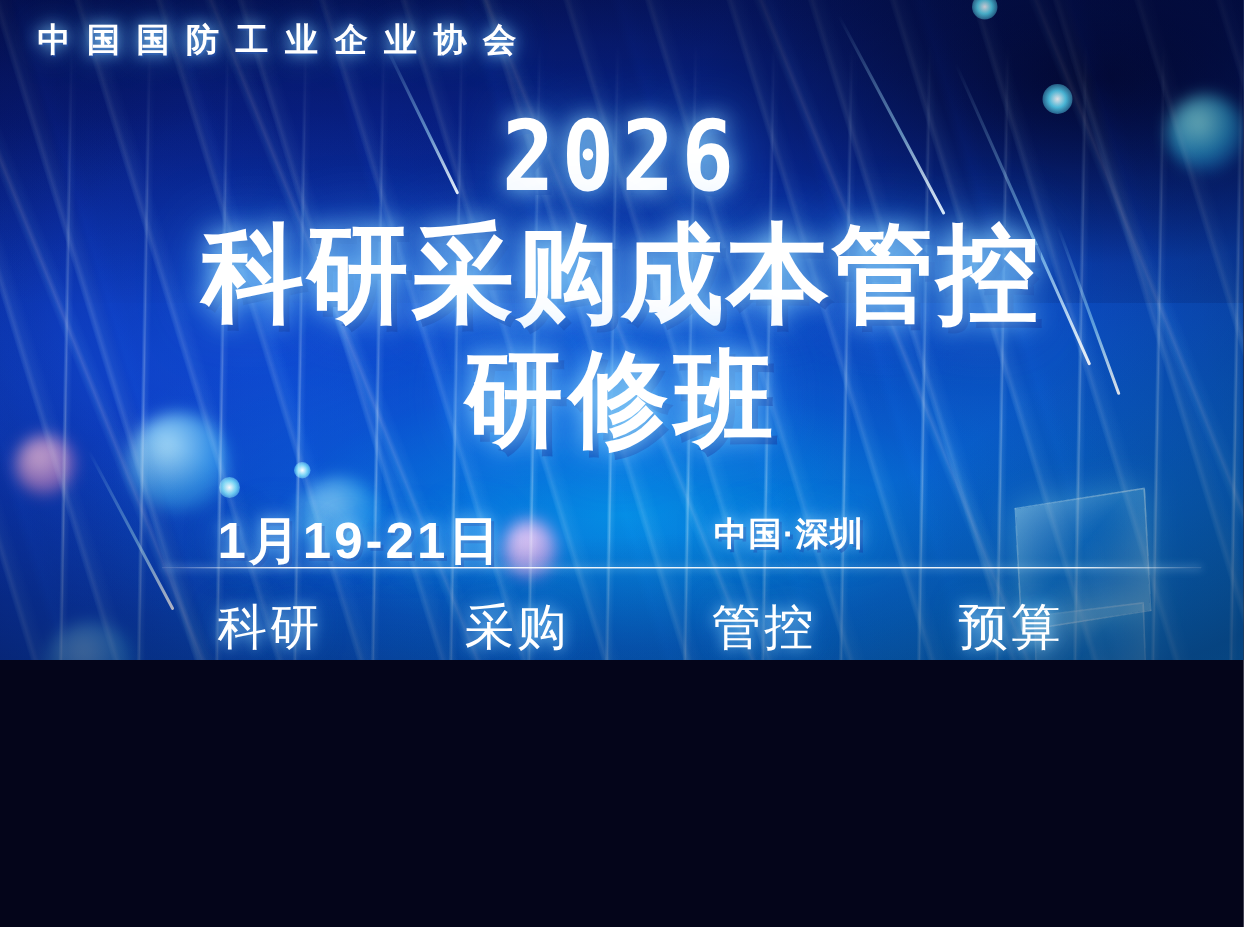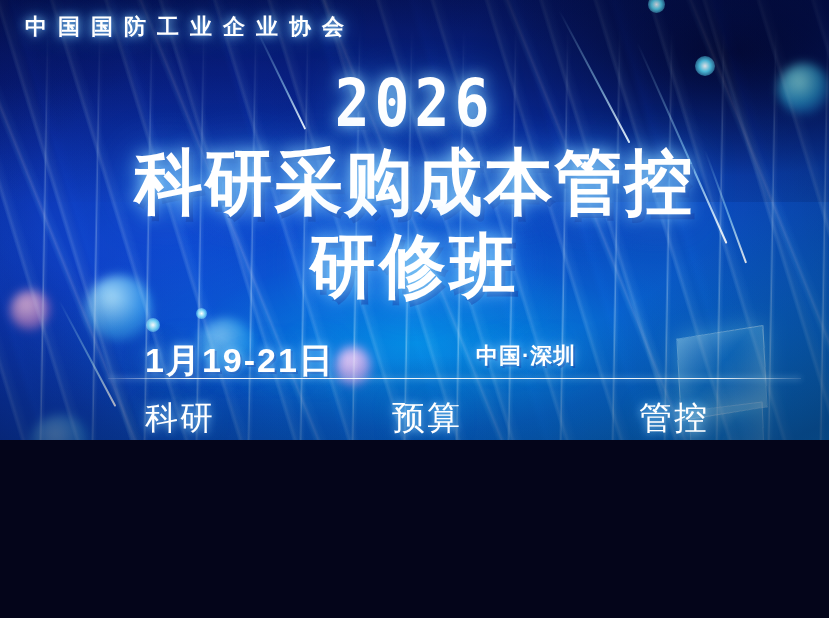--- a/index.html
+++ b/index.html
@@ -270,18 +270,19 @@
 
     <div class="meta-row">
       <div class="meta-date">1月19-21日</div>
       <div class="meta-loc">中国·深圳</div>
     </div>
 
     <div class="divider"></div>
 
     <div class="keywords">
       <span class="keyword">科研</span>
+      <span class="keyword">采购</span>
+      <span class="keyword">管控</span>
       <span class="keyword">预算</span>
-      <span class="keyword">管控</span>
     </div>
 
   </div>
 </div>
 
 </body></html>

